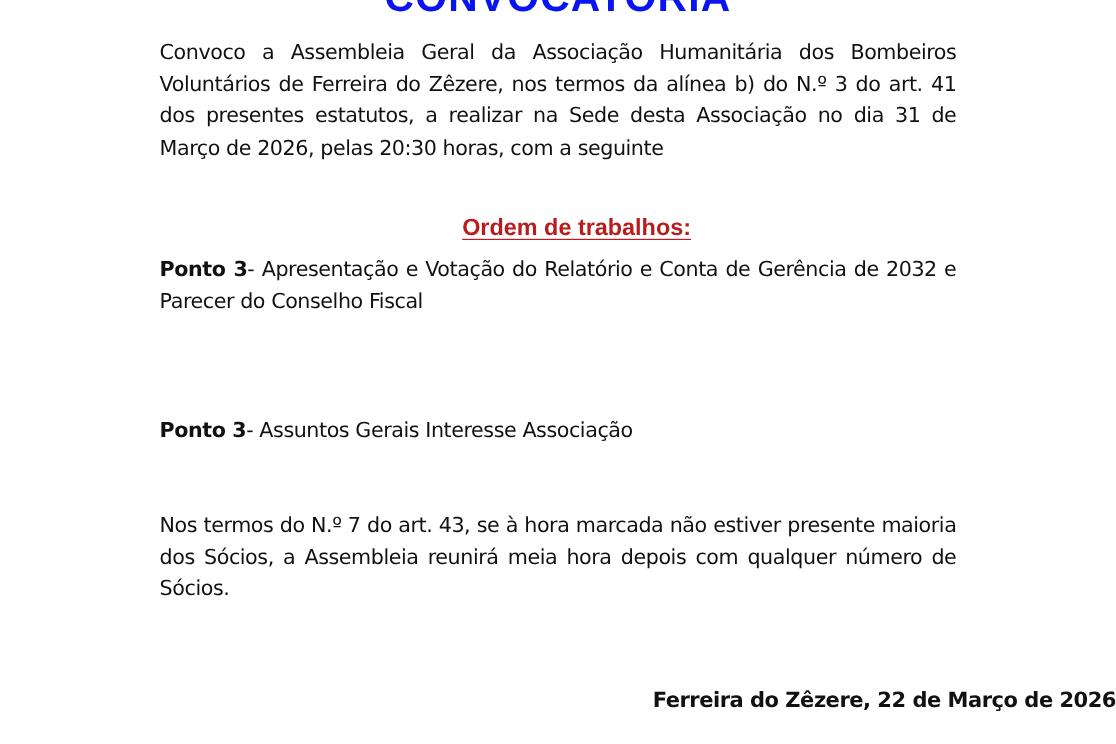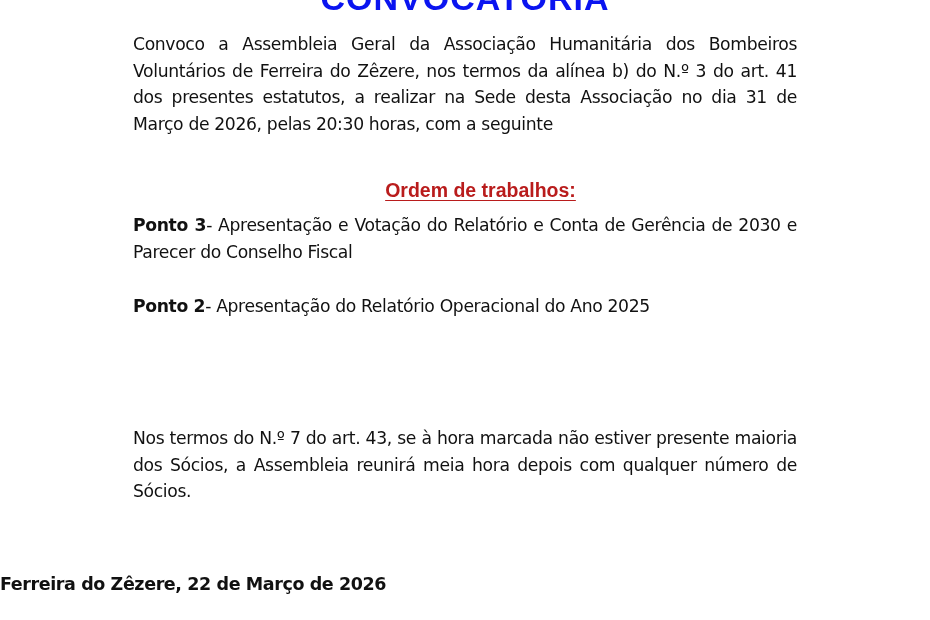--- a/index.html
+++ b/index.html
@@ -72,42 +72,42 @@
     .point-3 { top: 346px; }
     .point-label {
       font-weight: bold;
     }
     .footer-note { top: 425px; }
     .signature {
       position: absolute;
       left: 0;
       width: 930px;
       top: 571px;
-      text-align: left;
+      text-align: right;
       font-family: "DejaVu Sans", sans-serif;
       font-weight: bold;
       font-size: 17.5px;
       line-height: 26px;
       letter-spacing: -0.4px;
       margin: 0;
     }
   </style>
 </head>
 <body>
 
 <div class="page">
 
   <h1 class="title">CONVOCATÓRIA</h1>
 
   <p class="para intro">Convoco a Assembleia Geral da Associação Humanitária dos Bombeiros Voluntários de Ferreira do Zêzere, nos termos da alínea b) do N.º 3 do art. 41 dos presentes estatutos, a realizar na Sede desta Associação no dia 31 de Março de 2026, pelas 20:30 horas, com a seguinte</p>
 
   <h2 class="subtitle">Ordem de trabalhos:</h2>
 
-  <p class="para point point-1"><span class="point-label">Ponto 3</span><span>- Apresentação e Votação do Relatório e Conta de Gerência de 2030 e Parecer do Conselho Fiscal</span></p>
+  <p class="para point point-1"><span class="point-label">Ponto 3</span><span>- Apresentação e Votação do Relatório e Conta de Gerência de 2032 e Parecer do Conselho Fiscal</span></p>
 
-  <p class="para point point-2"><span class="point-label">Ponto 2</span><span>- Apresentação do Relatório Operacional do Ano 2025</span></p>
 
+  <p class="para point point-3"><span class="point-label">Ponto 3</span><span>- Assuntos Gerais Interesse Associação</span></p>
 
   <p class="para footer-note">Nos termos do N.º 7 do art. 43, se à hora marcada não estiver presente maioria dos Sócios, a Assembleia reunirá meia hora depois com qualquer número de Sócios.</p>
 
   <p class="signature">Ferreira do Zêzere, 22 de Março de 2026</p>
 
 </div>
 
 </body></html>

